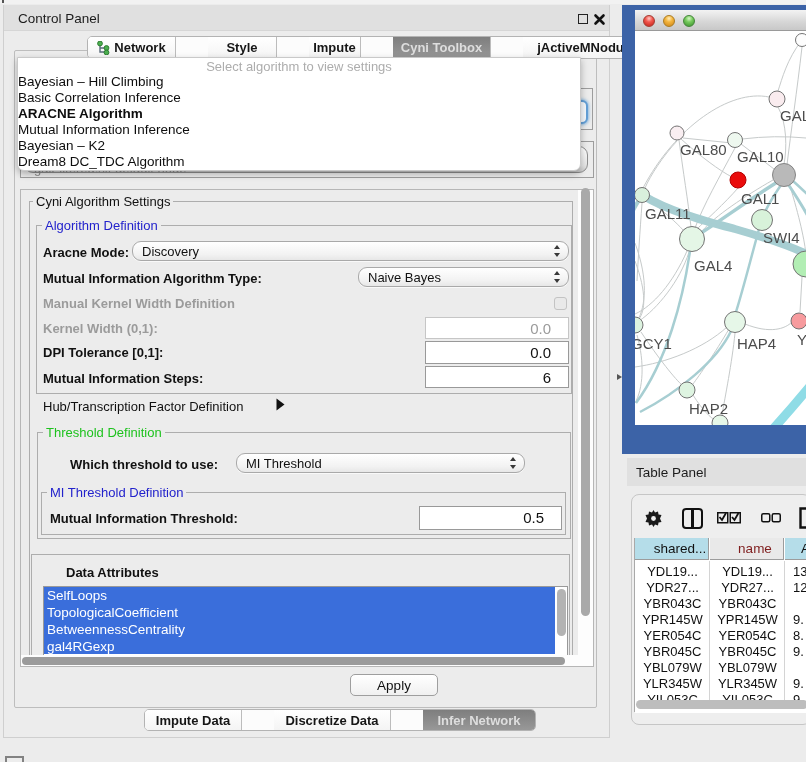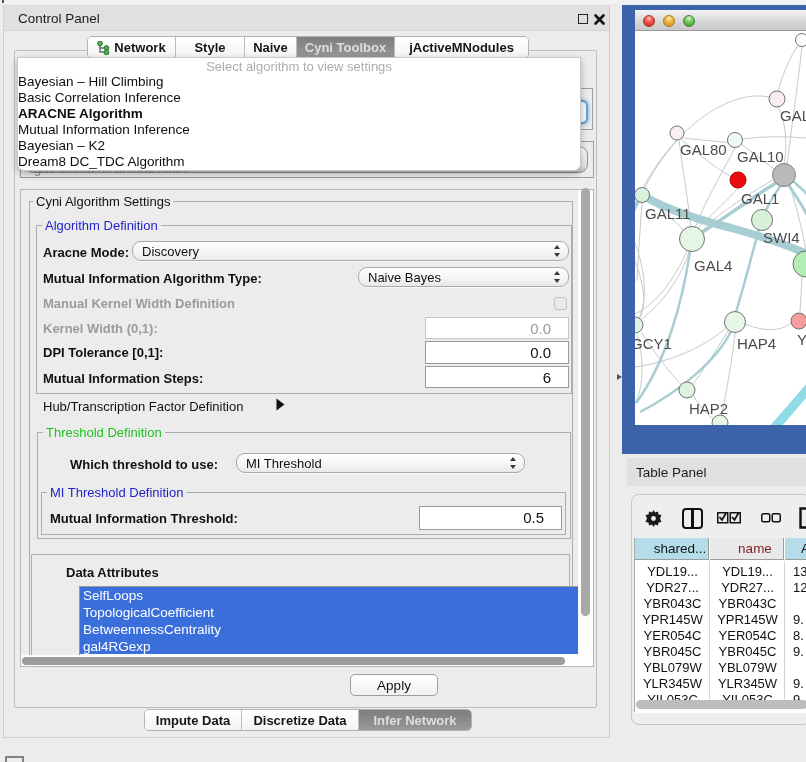--- a/index.html
+++ b/index.html
@@ -13,21 +13,21 @@
   background:linear-gradient(#ffffff,#f2f2f2 70%,#e7e7e7); box-shadow:0 1px 0 rgba(255,255,255,.7);
   font-size:13px; color:#111; display:flex; align-items:center; padding-left:9px; }
 .arrows { position:absolute; right:8px; top:50%; width:6px; height:12px; margin-top:-6px; }
 .arrows:before { content:""; position:absolute; left:0px; top:0px; border:3px solid transparent; border-bottom:4px solid #383838; border-top:none; }
 .arrows:after { content:""; position:absolute; left:0px; bottom:0px; border:3px solid transparent; border-top:4px solid #383838; border-bottom:none; }
 .field { position:absolute; background:#fff; border:1px solid #999; font-size:15px; color:#111;
   text-align:right; padding-right:17px; line-height:21px; }
 .groupbox { position:absolute; border:1px solid #adadad; }
 .gtitle { position:absolute; top:-8px; left:5px; background:#ececec; padding:0 3px; font-size:13px; white-space:nowrap; }
 .seg { position:absolute; display:flex; border:1px solid #b3b3b3; border-radius:5px; overflow:hidden;
-  background:#fcfcfc; }
+  background:#fcfcfc;gap:32px; }
 .seg > div { display:flex; align-items:center; justify-content:center; font-size:13px; font-weight:bold; color:#161616;
   border-right:1px solid #bcbcbc; background:linear-gradient(#ffffff,#f4f4f4); white-space:nowrap; }
 .seg > div:last-child { border-right:none; }
 .seg > div.sel { background:linear-gradient(#7e7e7e,#989898); color:#dedede; }
 </style>
 </head>
 <body>
 <div class="ab" style="left:0;top:0;width:806px;height:4px;background:#f2f2f2;"></div>
 
 <div class="ab" style="left:2px;top:0;width:2px;height:3px;background:#555;"></div>
@@ -47,21 +47,21 @@
 <div class="seg" style="left:87px;top:36px;height:23px;">
   <div style="width:88px;">
     <svg width="13" height="14" viewBox="0 0 13 14" style="margin-right:4px;">
       <path d="M3 3 L3 11 L9 11 M3 7 L9 7" stroke="#5a6b7a" stroke-width="1.4" fill="none"></path>
       <circle cx="3" cy="2.5" r="2.4" fill="#4caf50" stroke="#2e7d32" stroke-width="1"></circle>
       <circle cx="9.5" cy="7" r="2.4" fill="#4caf50" stroke="#2e7d32" stroke-width="1"></circle>
       <circle cx="9.5" cy="11.5" r="2.4" fill="#4caf50" stroke="#2e7d32" stroke-width="1"></circle>
     </svg>
     Network</div>
   <div style="width:69px;">Style</div>
-  <div style="width:52px;">Naive</div>
+  <div style="width:52px;">Impute</div>
   <div class="sel" style="width:98px;">Cyni Toolbox</div>
   <div style="width:133px;">jActiveMNodules</div>
 </div>
 
 <div class="ab" style="left:20px;top:88px;width:573px;height:42px;border:1px solid #9d9d9d;"></div>
 <div class="ab" style="left:24px;top:100px;width:564px;height:24px;border-radius:6px;border:2px solid #639fd6;box-shadow:0 0 3px 1px rgba(90,160,220,.65);background:#f4f8fc;"></div>
 <div class="ab" style="left:20px;top:141px;width:574px;height:37px;border:1px solid #9d9d9d;"></div>
 <div class="ab" style="left:24px;top:146px;width:564px;height:27px;border-radius:9px;border:1px solid #8e8e8e;background:linear-gradient(#ffffff,#e6e6e6 75%,#c9c9c9);"></div>
 <div class="ab" style="left:34px;top:161px;font-size:13px;color:#8a8a8a;">galFiltered.sif default node</div>
 
@@ -118,21 +118,21 @@
   <div class="combo" style="left:216px;top:264px;width:289px;height:20px;">MI Threshold<span class="arrows"></span></div>
   <div class="groupbox" style="left:21px;top:303px;width:525px;height:43px;">
     <div class="gtitle" style="color:#2222cc;">MI Threshold Definition</div>
   </div>
   <div class="lbl bold ab" style="left:30px;top:322px;">Mutual Information Threshold:</div>
   <div class="field" style="left:399px;top:317px;width:143px;height:24px;">0.5</div>
 
   <div class="ab" style="left:11px;top:365px;width:539px;height:101px;border:1px solid #adadad;border-bottom:none;"></div>
   <div class="lbl bold ab" style="left:20px;top:376px;margin-left:26px;">Data Attributes</div>
 
-  <div class="ab" style="left:23px;top:397px;width:525px;height:69px;border:1px solid #999;border-bottom:none;background:#fff;margin-left:36px;">
+  <div class="ab" style="left:23px;top:397px;width:525px;height:69px;border:1px solid #999;border-bottom:none;background:#fff;">
     <div class="ab" style="left:0;top:0;width:511px;height:67px;background:#3a6edb;color:#fff;font-size:13.5px;line-height:17px;padding:0 0 0 3px;">
       SelfLoops<br>TopologicalCoefficient<br>BetweennessCentrality<br>gal4RGexp
     </div>
     <div class="ab" style="left:513px;top:2px;width:9px;height:47px;background:#b3b3b3;border-radius:5px;"></div>
   </div>
  </div>
 </div>
 
 <div class="ab" style="left:350px;top:674px;width:88px;height:22px;border:1px solid #9e9e9e;border-radius:5px;background:linear-gradient(#ffffff,#f0f0f0);display:flex;align-items:center;justify-content:center;font-size:13.5px;color:#111;">Apply</div>
 

